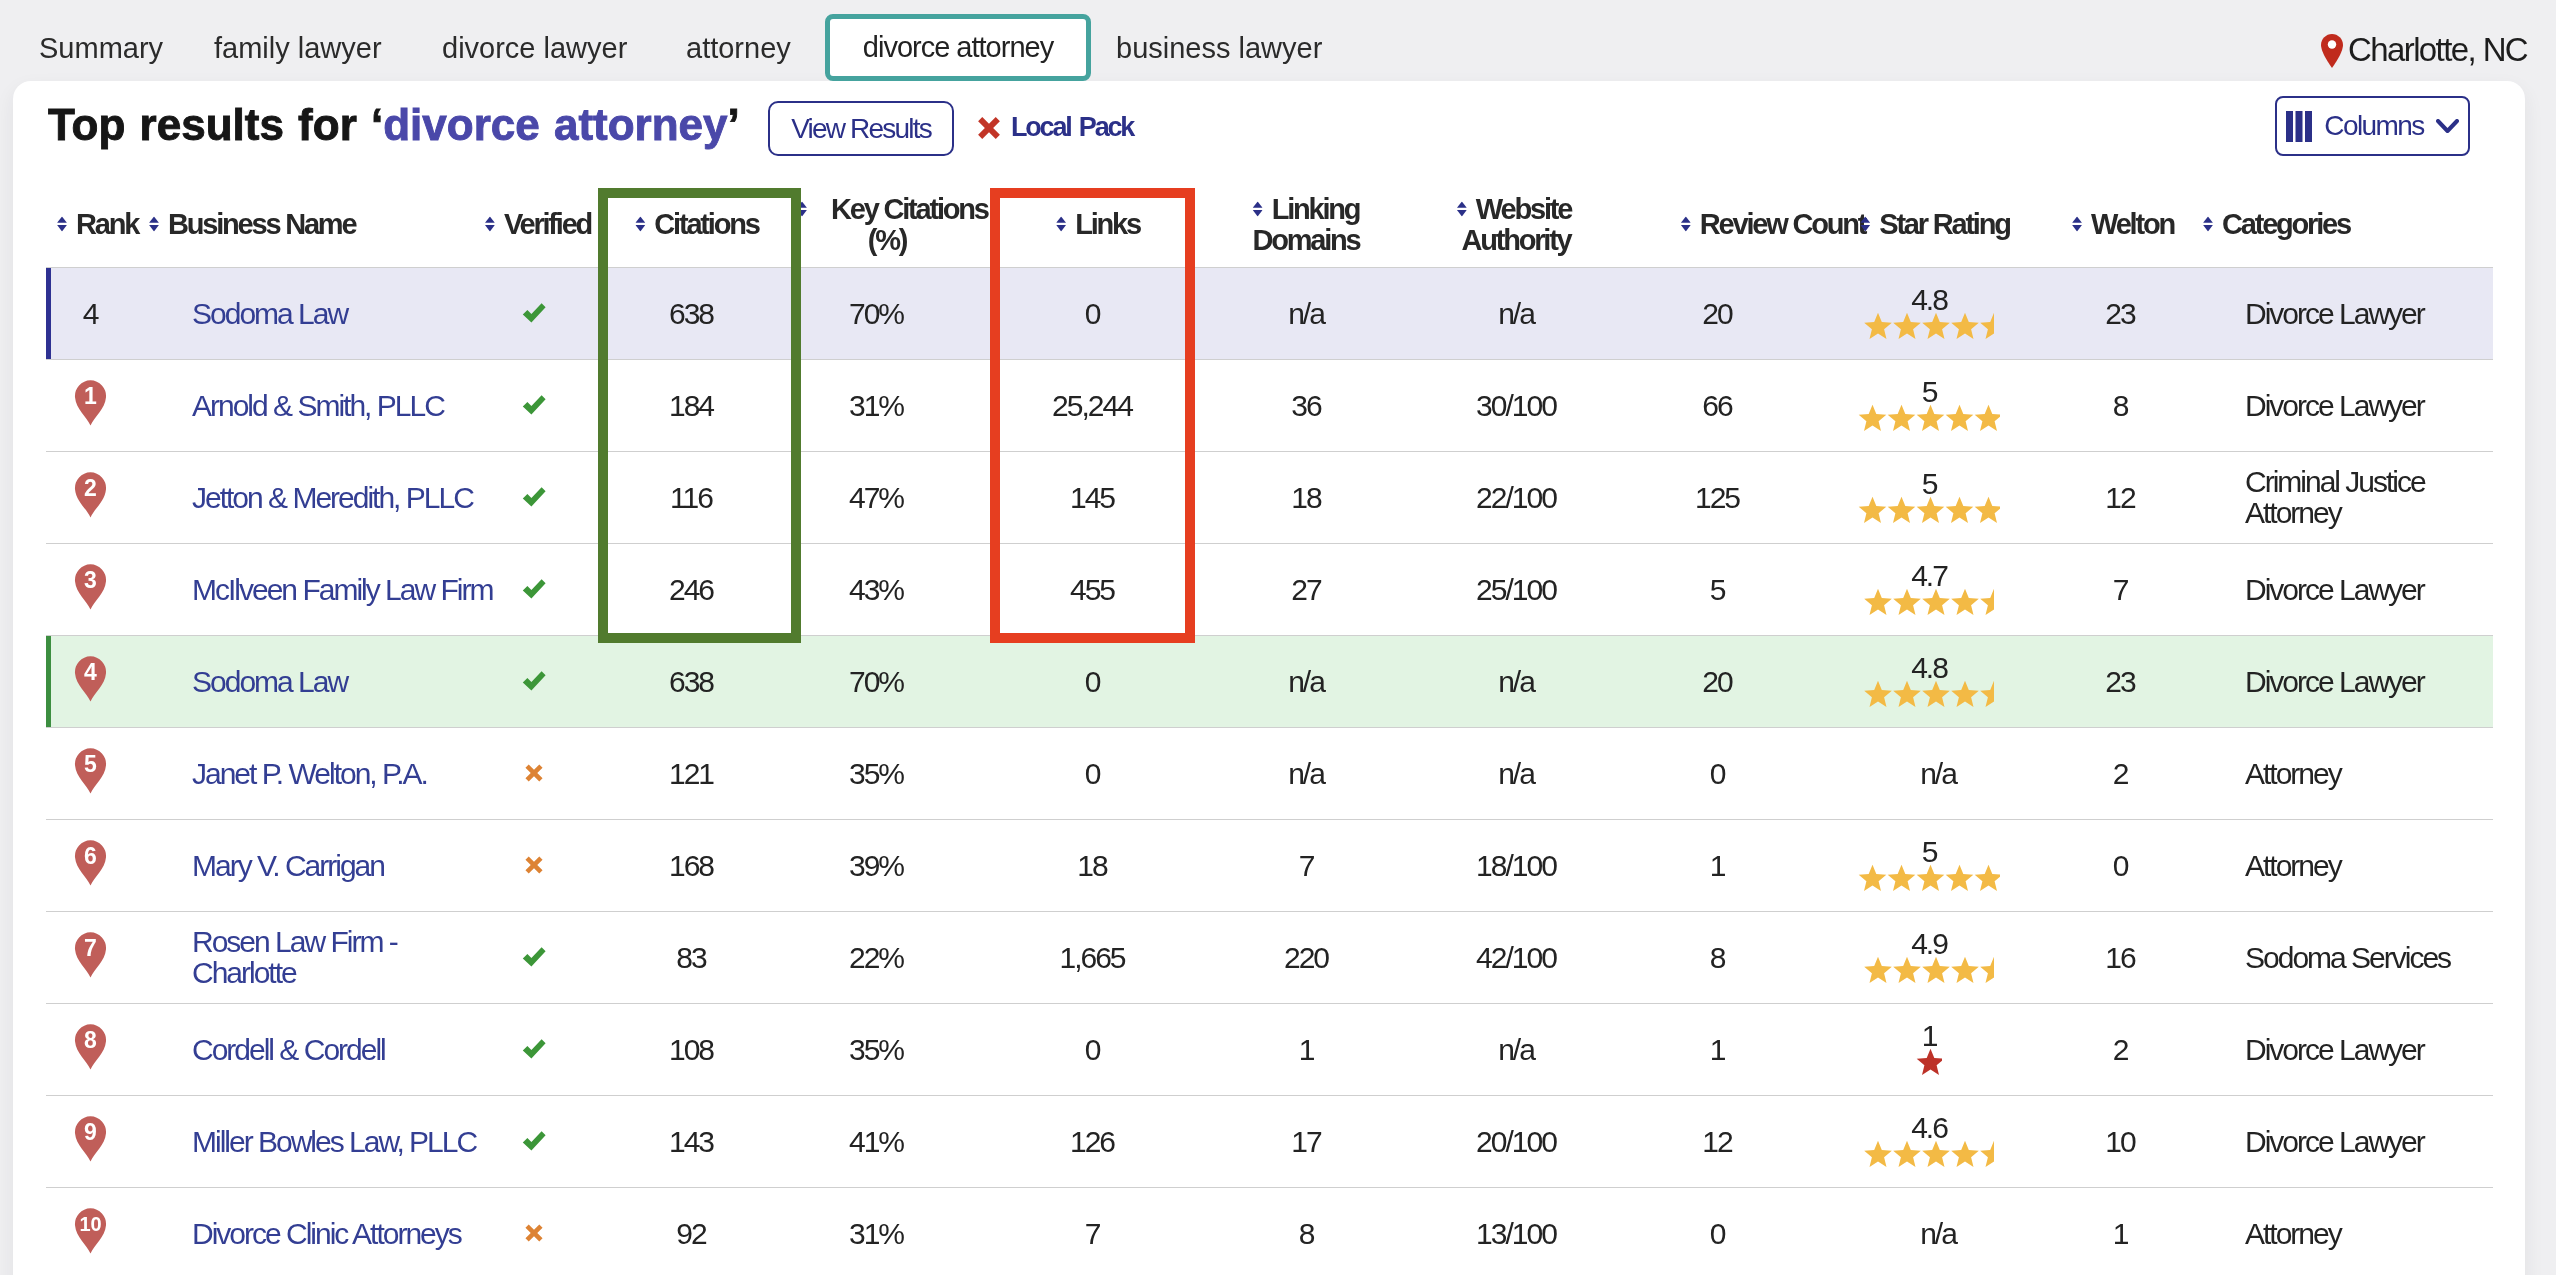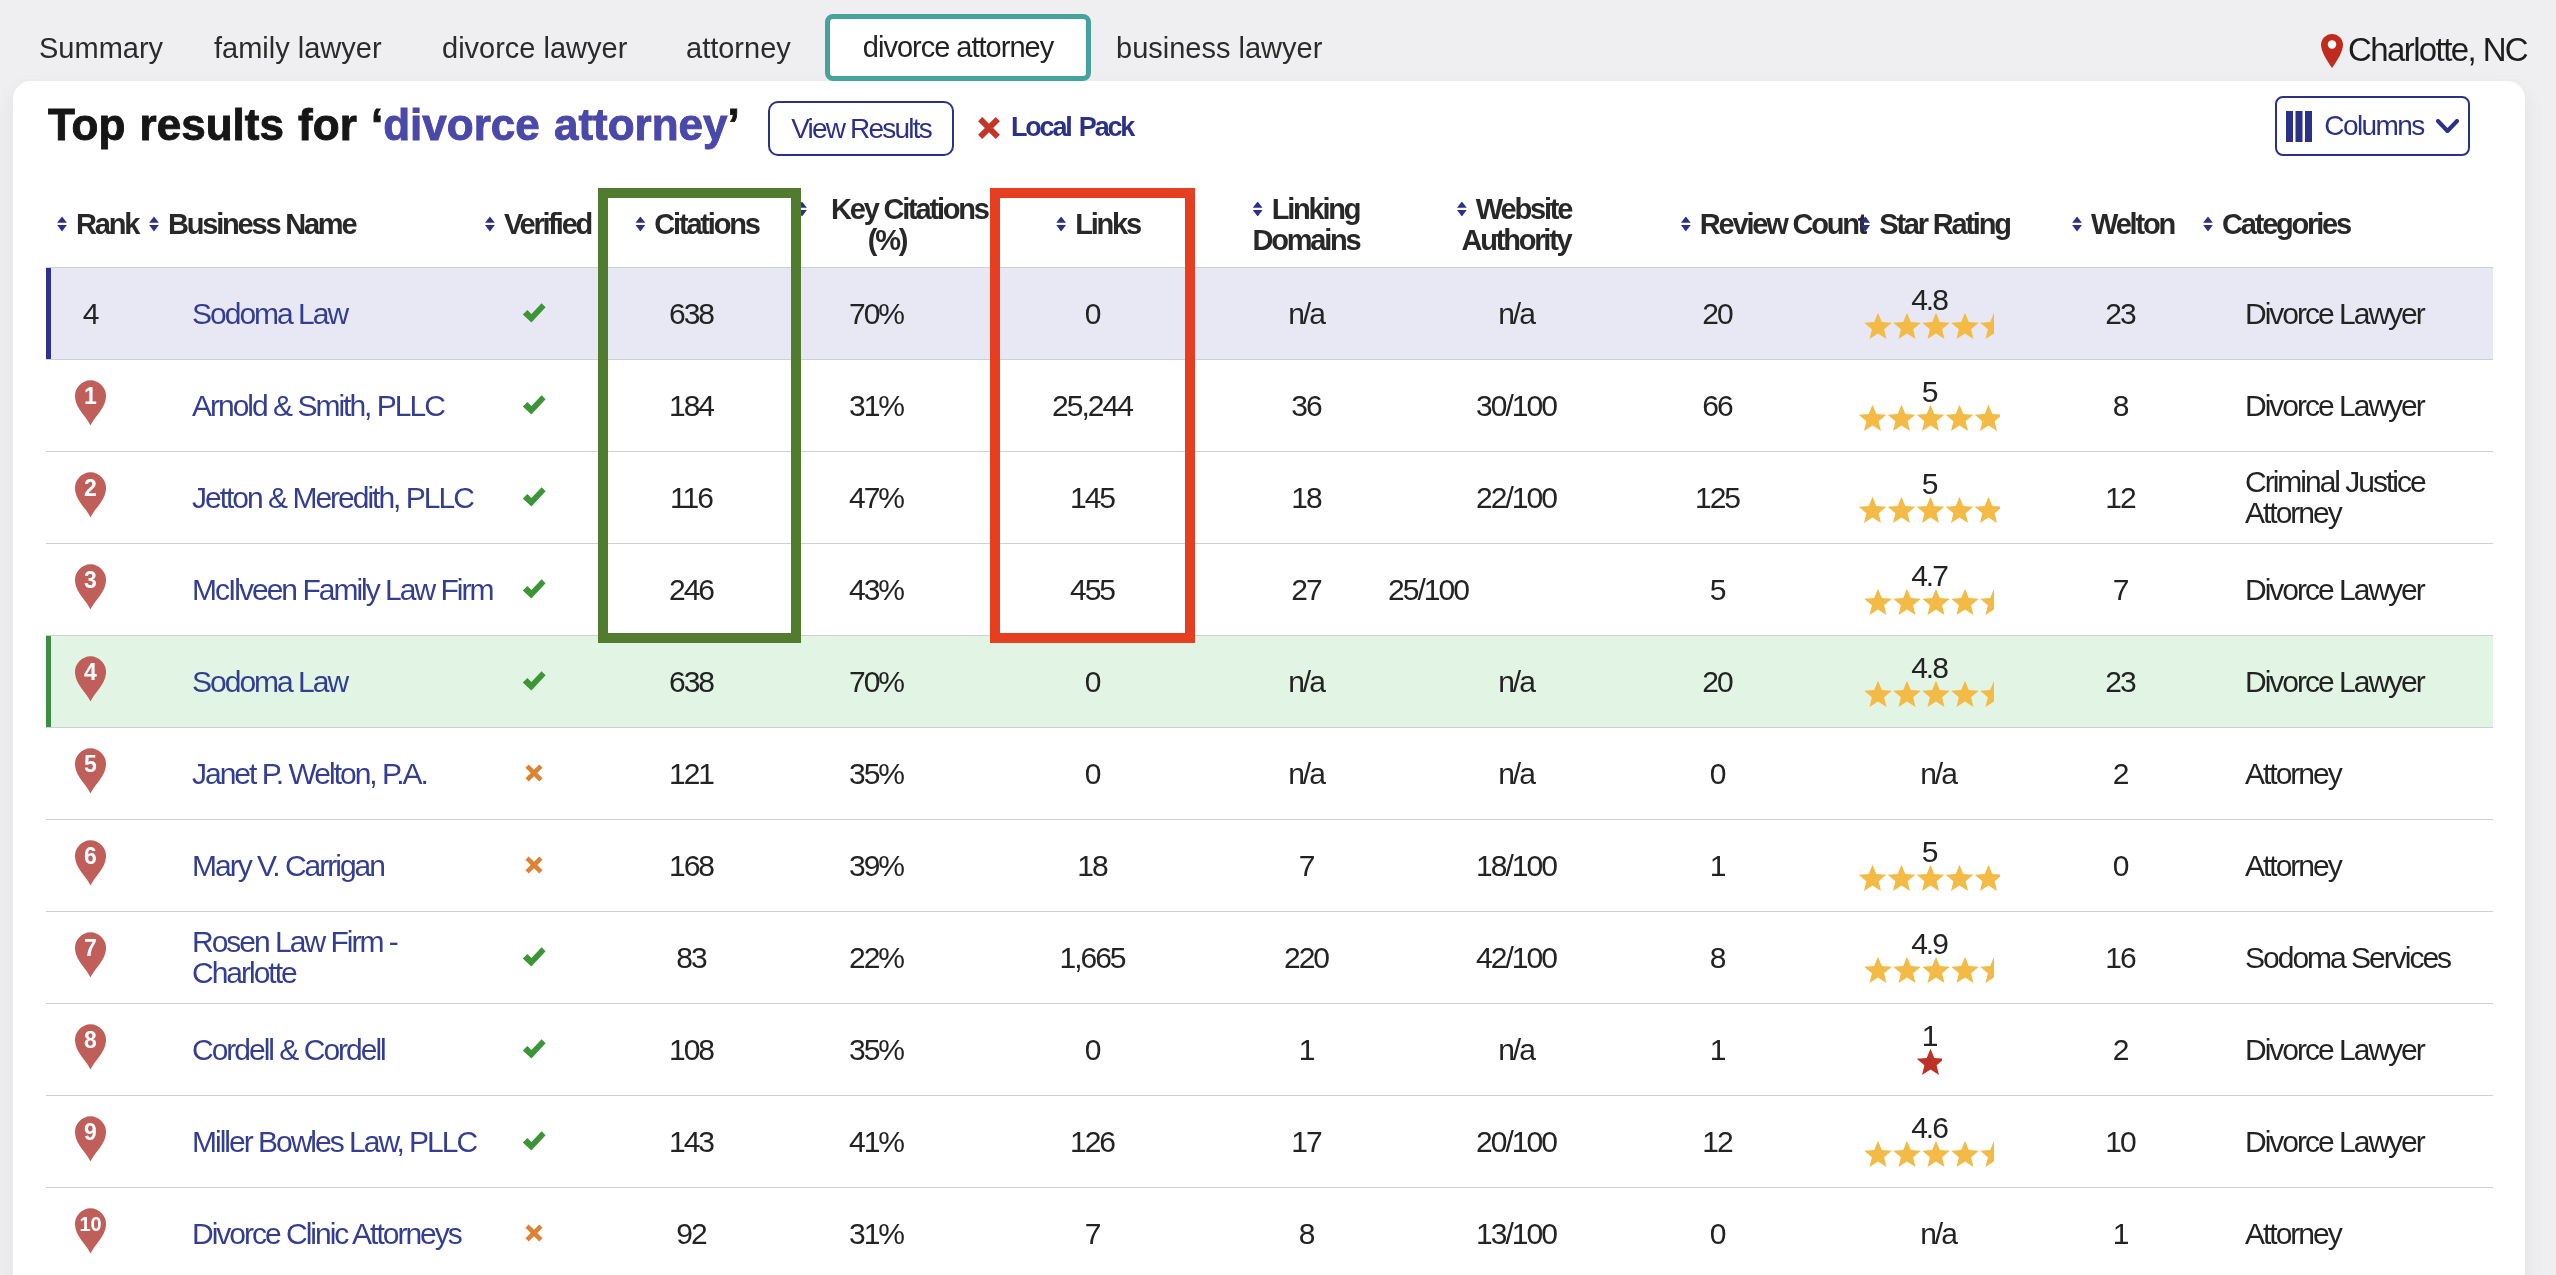--- a/index.html
+++ b/index.html
@@ -221,21 +221,21 @@
       <text x="16.5" y="24" text-anchor="middle" font-family="Liberation Sans, sans-serif" font-size="23" font-weight="bold" fill="#ffffff">3</text>
     </svg></div>
 <div class="cell vm link" style="left:150px;top:589px">McIlveen Family Law Firm</div>
 <div class="abs" style="left:534px;top:589px;transform:translate(-50%,-50%);line-height:0"><svg width="26" height="22" viewBox="0 0 26 22">
       <path d="M1.8 12.6 L6.4 8.1 L10.4 12.1 L20.6 1.2 L24.6 5.2 L10.4 20.5 Z" fill="#3c9638"></path>
     </svg></div>
 <div class="cell cc" style="left:691px;top:589px">246</div>
 <div class="cell cc" style="left:876px;top:589px">43%</div>
 <div class="cell cc" style="left:1092px;top:589px">455</div>
 <div class="cell cc" style="left:1306px;top:589px">27</div>
-<div class="cell cc" style="left:1428px;top:589px">25/100</div>
+<div class="cell cc" style="left:1516px;top:589px">25/100</div>
 <div class="cell cc" style="left:1717px;top:589px">5</div>
 <div class="cell cc" style="left:1929px;top:575px">4.7</div>
 <div class="abs" style="left:1929px;top:603px;transform:translate(-50%,-50%);line-height:0"><svg width="131" height="30" viewBox="0 0 131 30">
       <path transform="translate(0,0)" d="M14.5,0.7 L18.3,10.0 L28.3,10.7 L20.6,17.2 L23.0,26.9 L14.5,21.6 L6.0,26.9 L8.4,17.2 L0.7,10.7 L10.7,10.0 Z" fill="#f3ba45"></path>
       <path transform="translate(29,0)" d="M14.5,0.7 L18.3,10.0 L28.3,10.7 L20.6,17.2 L23.0,26.9 L14.5,21.6 L6.0,26.9 L8.4,17.2 L0.7,10.7 L10.7,10.0 Z" fill="#f3ba45"></path>
       <path transform="translate(58,0)" d="M14.5,0.7 L18.3,10.0 L28.3,10.7 L20.6,17.2 L23.0,26.9 L14.5,21.6 L6.0,26.9 L8.4,17.2 L0.7,10.7 L10.7,10.0 Z" fill="#f3ba45"></path>
       <path transform="translate(87,0)" d="M14.5,0.7 L18.3,10.0 L28.3,10.7 L20.6,17.2 L23.0,26.9 L14.5,21.6 L6.0,26.9 L8.4,17.2 L0.7,10.7 L10.7,10.0 Z" fill="#f3ba45"></path>
       <path transform="translate(116,0)" d="M14.5,0.7 L10.7,10.0 L0.7,10.7 L8.4,17.2 L6.0,26.9 L14.5,21.6 Z" fill="#f3ba45"></path>
     </svg></div>
 <div class="cell cc" style="left:2120px;top:589px">7</div>

